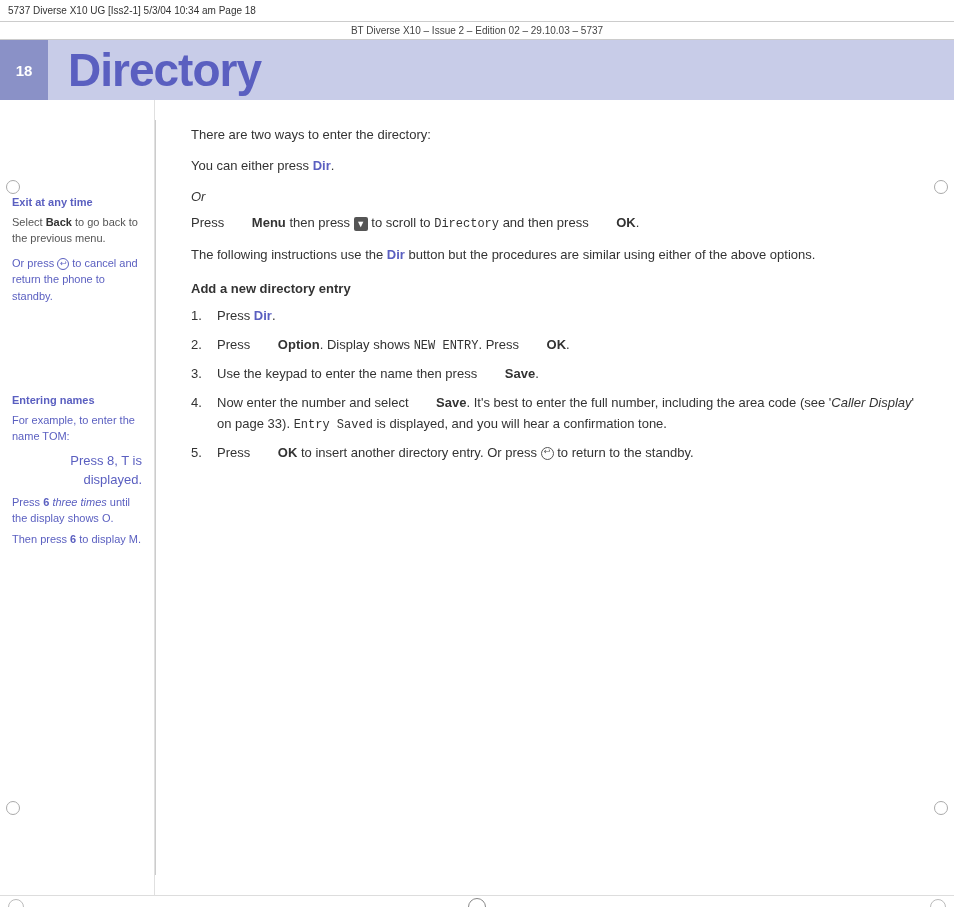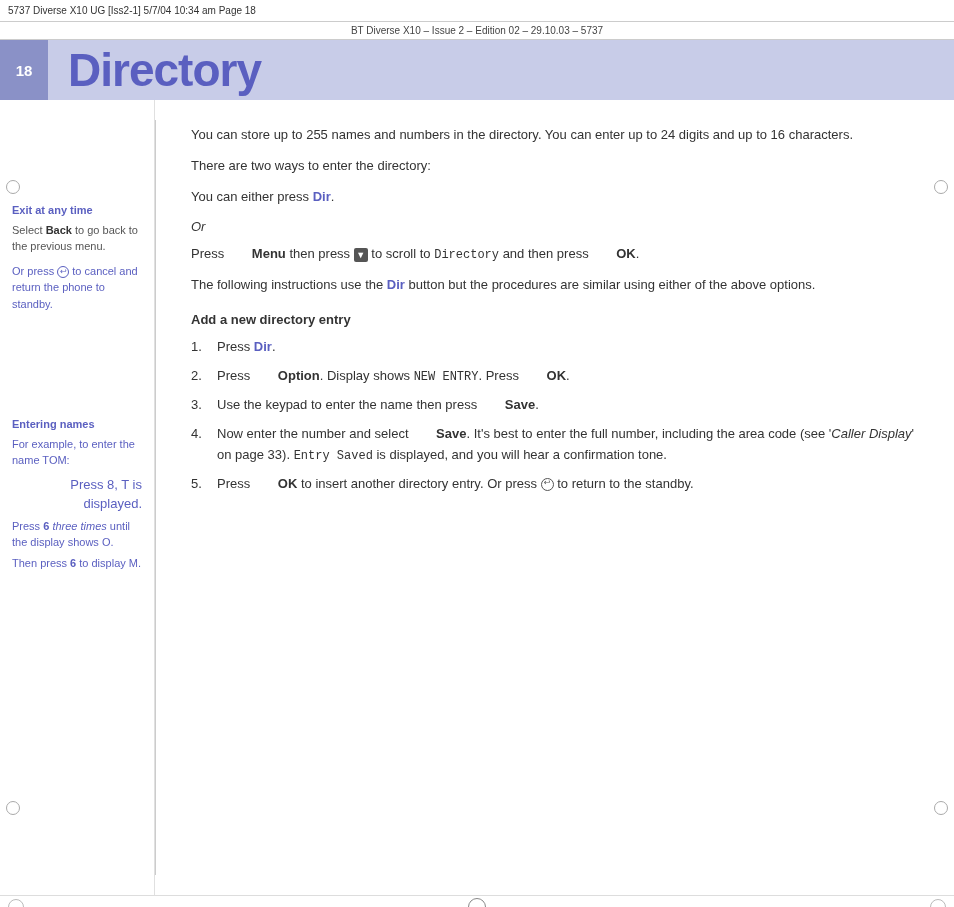--- a/index.html
+++ b/index.html
@@ -67,21 +67,21 @@
     }
 
     
     .sidebar {
       width: 155px;
       min-width: 155px;
       padding: 20px 12px;
       border-right: 1px solid #e0e0e0;
       display: flex;
       flex-direction: column;
-      gap: 22px;
+      gap: 14px;
     }
 
     .sidebar-section {
       font-size: 11px;
       color: #555;
       line-height: 1.5;
     }
 
     .sidebar-section-title {
       color: #5a5fc0;
@@ -206,21 +206,21 @@
       height: 16px;
       border-radius: 50%;
       border: 1.5px solid #bbb;
       background: #fff;
     }
   </style>
 </head>
 <body>
 
 <div class="top-bar">
-  <span>5737 Diverse X10 UG [Iss2-1]  5/7/04  10:34 am  Page 18</span>
+  <span>5737 Diverse X10 UG [Iss2-1]  5/3/04  10:34 am  Page 18</span>
 </div>
 <div style="background:#fff; border-bottom:1px solid #ccc; height:18px; display:flex; align-items:center; justify-content:center;">
   <span style="font-size:10px; color:#444;">BT Diverse X10 – Issue 2 – Edition 02 – 29.10.03 – 5737</span>
 </div>
 
 <div class="page-header">
   <div class="page-number-box">
     <span>18</span>
   </div>
   <div class="page-title-box">
@@ -266,21 +266,20 @@
       <div style="height:4px;"></div>
       <div style="font-size:11px; color:#5a5fc0; line-height:1.5;">
         Then press <span style="font-weight:bold;">6</span> to display M.
       </div>
     </div>
   </div>
 
   <div style="width:1px; background:#ccc; margin: 20px 0;"></div>
 
   <div class="content">
-    <p>You can store up to 255 names and numbers in the directory. You can enter up to 24 digits and up to 16 characters.</p>
     <p>There are two ways to enter the directory:</p>
     <p>
       You can either press <span class="bold-blue">Dir</span>.
     </p>
     <p class="or-line"><em>Or</em></p>
     <p>
       Press <span class="bold-black">Menu</span> then press <span style="display:inline-block; width:14px; height:14px; background:#555; border-radius:2px; text-align:center; line-height:14px; color:#fff; font-size:9px; vertical-align:middle;">▼</span> to scroll to <span class="monospace">Directory</span> and then press <span class="bold-black">OK</span>.
     </p>
     <p>
       The following instructions use the <span class="bold-blue">Dir</span> button but the procedures are similar using either of the above options.

